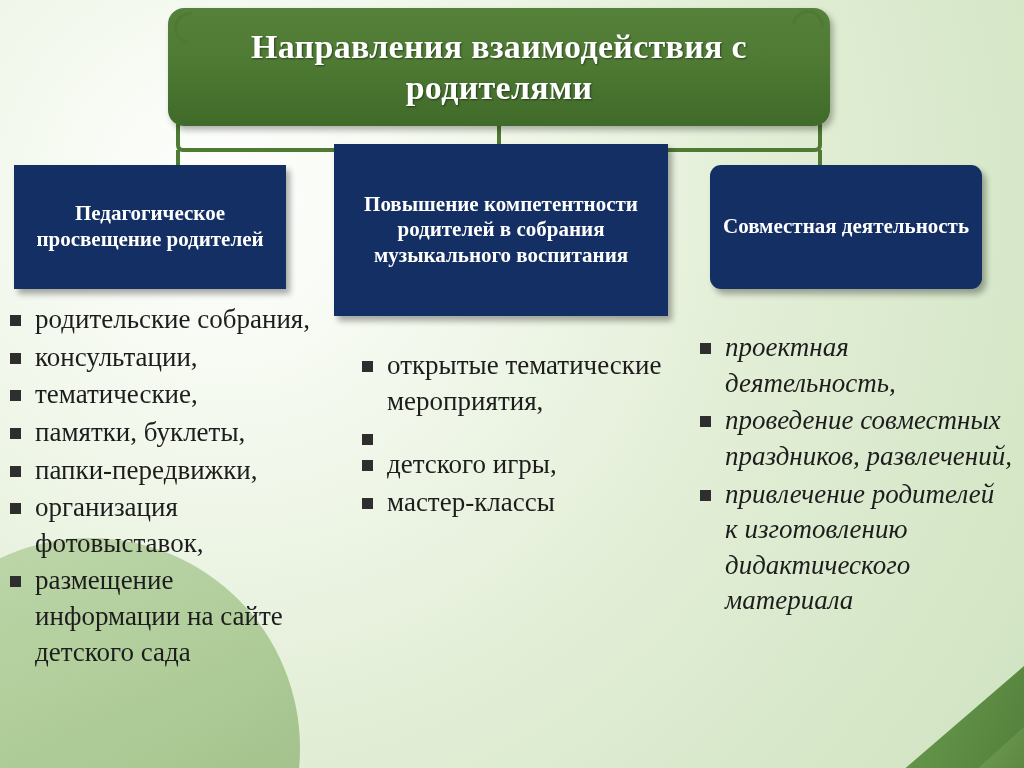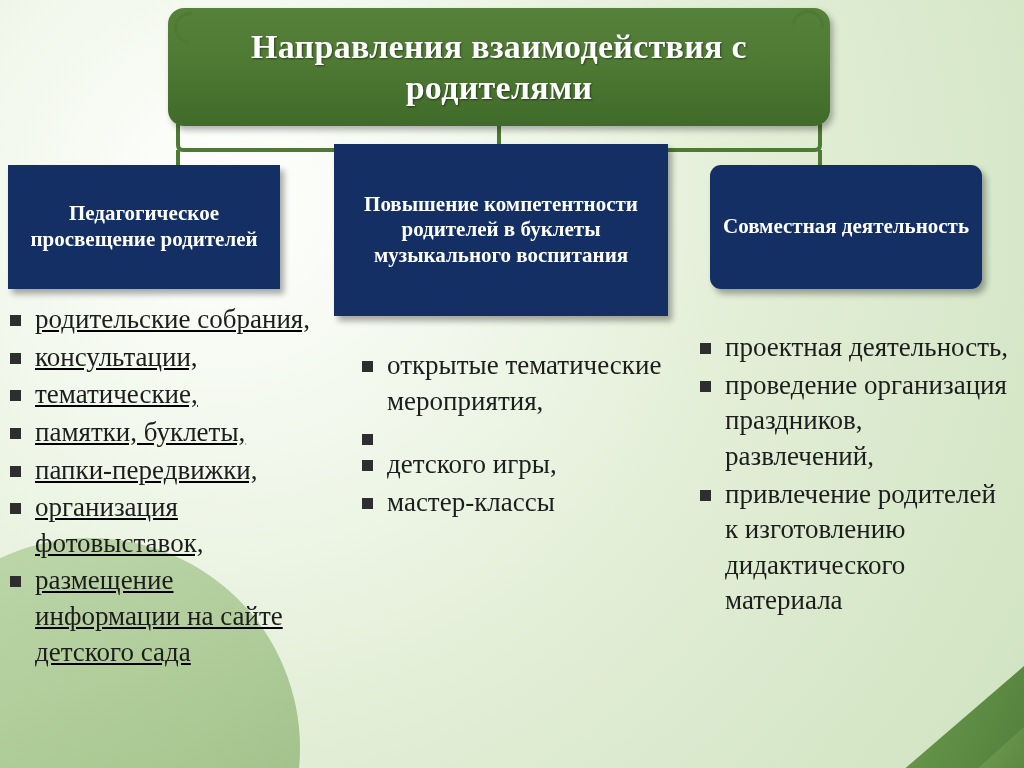--- a/index.html
+++ b/index.html
@@ -116,32 +116,32 @@
     box-sizing: border-box;
     padding: 6px 10px;
   }
   .nbox .nbox-text {
     color: #ffffff;
     font-weight: bold;
     font-size: 21px;
     line-height: 1.22;
     font-family: "Liberation Serif", serif;
   }
-  #box1 { left: 8px;  top: 165px; width: 272px; height: 124px; }
+  #box1 { left: 14px;  top: 165px; width: 272px; height: 124px; }
   #box2 { left: 334px; top: 144px; width: 334px; height: 172px; }
   #box3 { left: 710px; top: 165px; width: 272px; height: 124px; border-radius: 11px; }
 
   
   .col {
     position: absolute;
     box-sizing: border-box;
   }
-  #col1 { left: 10px;  top: 302px; width: 312px; text-decoration: underline; }
+  #col1 { left: 10px;  top: 302px; width: 312px; }
   #col2 { left: 362px; top: 348px; width: 310px; }
-  #col3 { left: 700px; top: 330px; width: 312px; }
+  #col3 { left: 700px; top: 330px; width: 312px; font-style: italic; }
 
   .bullet-row {
     display: flex;
     align-items: flex-start;
     margin-bottom: 2px;
   }
   .bullet-mark {
     flex: 0 0 auto;
     width: 11px;
     height: 11px;
@@ -178,21 +178,21 @@
       <div class="title-text">Направления взаимодействия  с родителями</div>
     </div>
     <div class="curl curl-l"></div>
     <div class="curl curl-r"></div>
   </div>
 
   <div class="nbox" id="box1">
     <div class="nbox-text">Педагогическое просвещение родителей</div>
   </div>
   <div class="nbox" id="box2">
-    <div class="nbox-text">Повышение компетентности родителей в буклеты музыкального воспитания</div>
+    <div class="nbox-text">Повышение компетентности родителей в собрания музыкального воспитания</div>
   </div>
   <div class="nbox" id="box3">
     <div class="nbox-text">Совместная деятельность</div>
   </div>
 
   <div class="col" id="col1">
     <div class="bullet-row">
       <div class="bullet-mark"></div>
       <div class="bullet-text">родительские собрания,</div>
     </div>
@@ -240,21 +240,21 @@
     </div>
   </div>
 
   <div class="col" id="col3">
     <div class="bullet-row">
       <div class="bullet-mark"></div>
       <div class="bullet-text">проектная деятельность,</div>
     </div>
     <div class="bullet-row">
       <div class="bullet-mark"></div>
-      <div class="bullet-text">проведение организация праздников, развлечений,</div>
+      <div class="bullet-text">проведение совместных праздников, развлечений,</div>
     </div>
     <div class="bullet-row">
       <div class="bullet-mark"></div>
       <div class="bullet-text">привлечение родителей к изготовлению дидактического материала</div>
     </div>
   </div>
 
 </div>
 
 </body></html>

